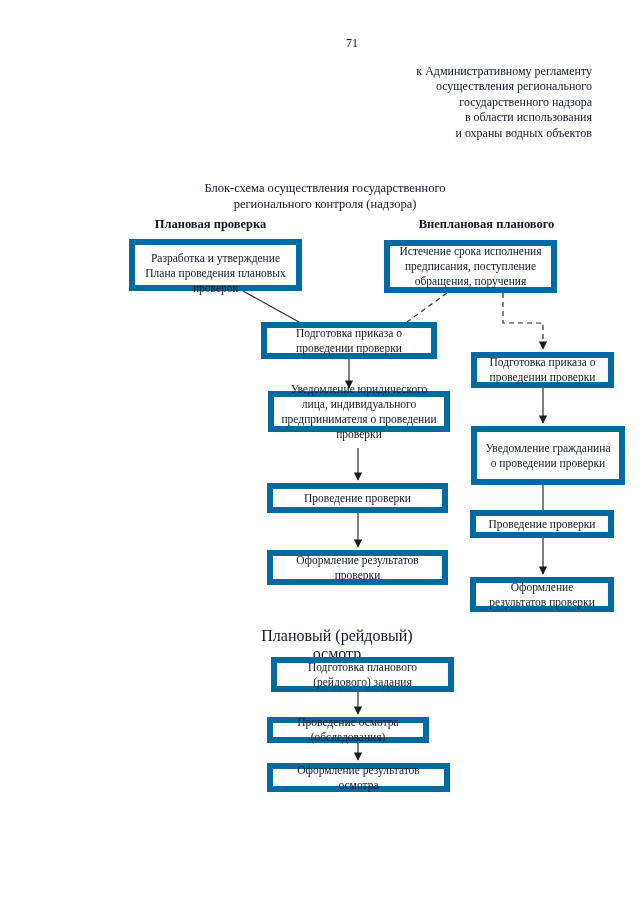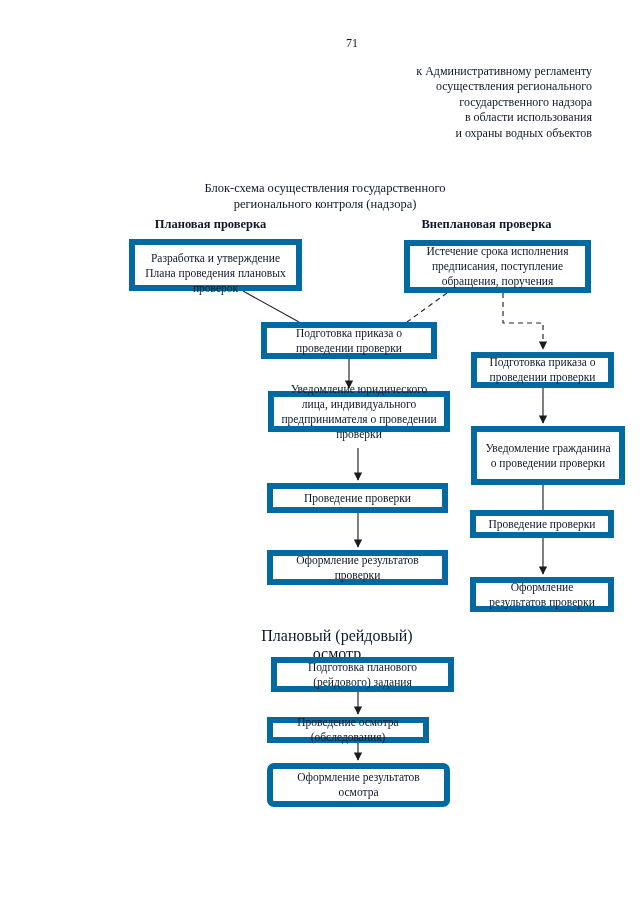--- a/index.html
+++ b/index.html
@@ -85,32 +85,32 @@
     <div>в области использования</div>
     <div>и охраны водных объектов</div>
   </div>
 
   <div class="chart-title">
     <div>Блок-схема осуществления государственного</div>
     <div>регионального контроля (надзора)</div>
   </div>
 
   <div class="col-header left">Плановая проверка</div>
-  <div class="col-header right">Внеплановая проверка</div>
+  <div class="col-header right">Внеплановая планового</div>
 
   <div class="box" style="left:129px;top:239px;width:173px;height:52px;align-items:flex-start;padding-top:6px;">Разработка и утверждение Плана проведения плановых проверок</div>
   <div class="box" style="left:261px;top:322px;width:176px;height:37px;">Подготовка приказа о проведении проверки</div>
   <div class="box" style="left:268px;top:391px;width:182px;height:41px;">Уведомление юридического лица, индивидуального предпринимателя о проведении проверки</div>
   <div class="box" style="left:267px;top:483px;width:181px;height:30px;">Проведение проверки</div>
   <div class="box" style="left:267px;top:550px;width:181px;height:35px;">Оформление результатов проверки</div>
 
-  <div class="box" style="left:404px;top:240px;width:187px;height:53px;">Истечение срока исполнения предписания, поступление обращения, поручения</div>
+  <div class="box" style="left:384px;top:240px;width:173px;height:53px;">Истечение срока исполнения предписания, поступление обращения, поручения</div>
   <div class="box" style="left:471px;top:352px;width:143px;height:36px;">Подготовка приказа о проведении проверки</div>
   <div class="box" style="left:471px;top:426px;width:154px;height:59px;">Уведомление гражданина о проведении проверки</div>
   <div class="box" style="left:470px;top:510px;width:144px;height:28px;">Проведение проверки</div>
   <div class="box" style="left:470px;top:577px;width:144px;height:35px;">Оформление результатов проверки</div>
 
   <div class="section-title">Плановый (рейдовый) осмотр</div>
   <div class="box" style="left:271px;top:657px;width:183px;height:35px;">Подготовка планового (рейдового) задания</div>
   <div class="box" style="left:267px;top:717px;width:162px;height:26px;">Проведение осмотра (обследования)</div>
-  <div class="box" style="left:267px;top:763px;width:183px;height:44px;border-radius:7px;">Оформление результатов осмотра</div>
+  <div class="box" style="left:267px;top:763px;width:183px;height:29px;">Оформление результатов осмотра</div>
 
 </div>
 
 </body></html>

